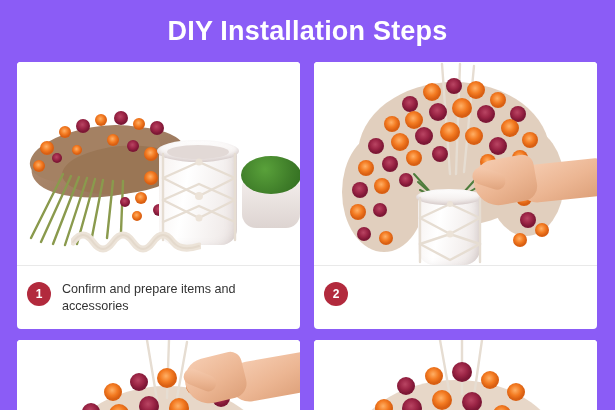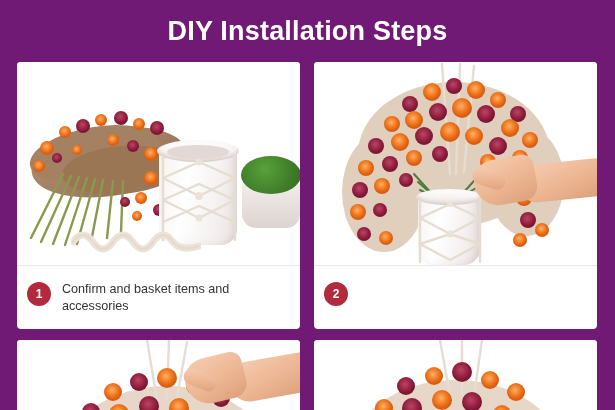--- a/index.html
+++ b/index.html
@@ -10,21 +10,21 @@
     width: 615px;
     height: 410px;
     overflow: hidden;
     font-family: "Liberation Sans", sans-serif;
     background: #ae2438;
   }
   .page {
     position: relative;
     width: 615px;
     height: 410px;
-    background: #701a75;
+    background: #8b5cf6;
     box-sizing: border-box;
   }
   .page-title {
     text-align: center;
     color: #ffffff;
     font-size: 27px;
     font-weight: bold;
     letter-spacing: 0.2px;
     padding-top: 15px;
     line-height: 32px;
@@ -209,21 +209,21 @@
           <path d="M2 20 q10 -14 20 0 q10 14 20 0 q10 -14 20 0 q10 14 20 0 q10 -14 20 0 q8 10 26 4" fill="none" stroke="#ece3d8" stroke-width="7" stroke-linecap="round"></path>
           <path d="M2 20 q10 -14 20 0 q10 14 20 0 q10 -14 20 0 q10 14 20 0 q10 -14 20 0 q8 10 26 4" fill="none" stroke="#dcd0c0" stroke-width="2" stroke-linecap="round" opacity=".5"></path>
         </svg>
 
         <div class="el moss-base" style="left:225px; top:120px; width:58px; height:46px;"></div>
         <div class="el moss" style="left:224px; top:94px; width:60px; height:38px;"></div>
       </div>
       <div class="card-divider"></div>
       <div class="card-caption">
         <div class="step-badge">1</div>
-        <div class="step-text">Confirm and basket items and accessories</div>
+        <div class="step-text">Confirm and prepare items and accessories</div>
       </div>
     </div>
 
     <div class="card">
       <div class="card-photo">
         <svg class="scene" viewBox="0 0 283 203" preserveAspectRatio="none">
           <defs>
             <radialGradient id="g-or2" cx="45%" cy="40%">
               <stop offset="0%" stop-color="#ffb066"></stop>
                 <stop offset="60%" stop-color="#f37a21"></stop>

